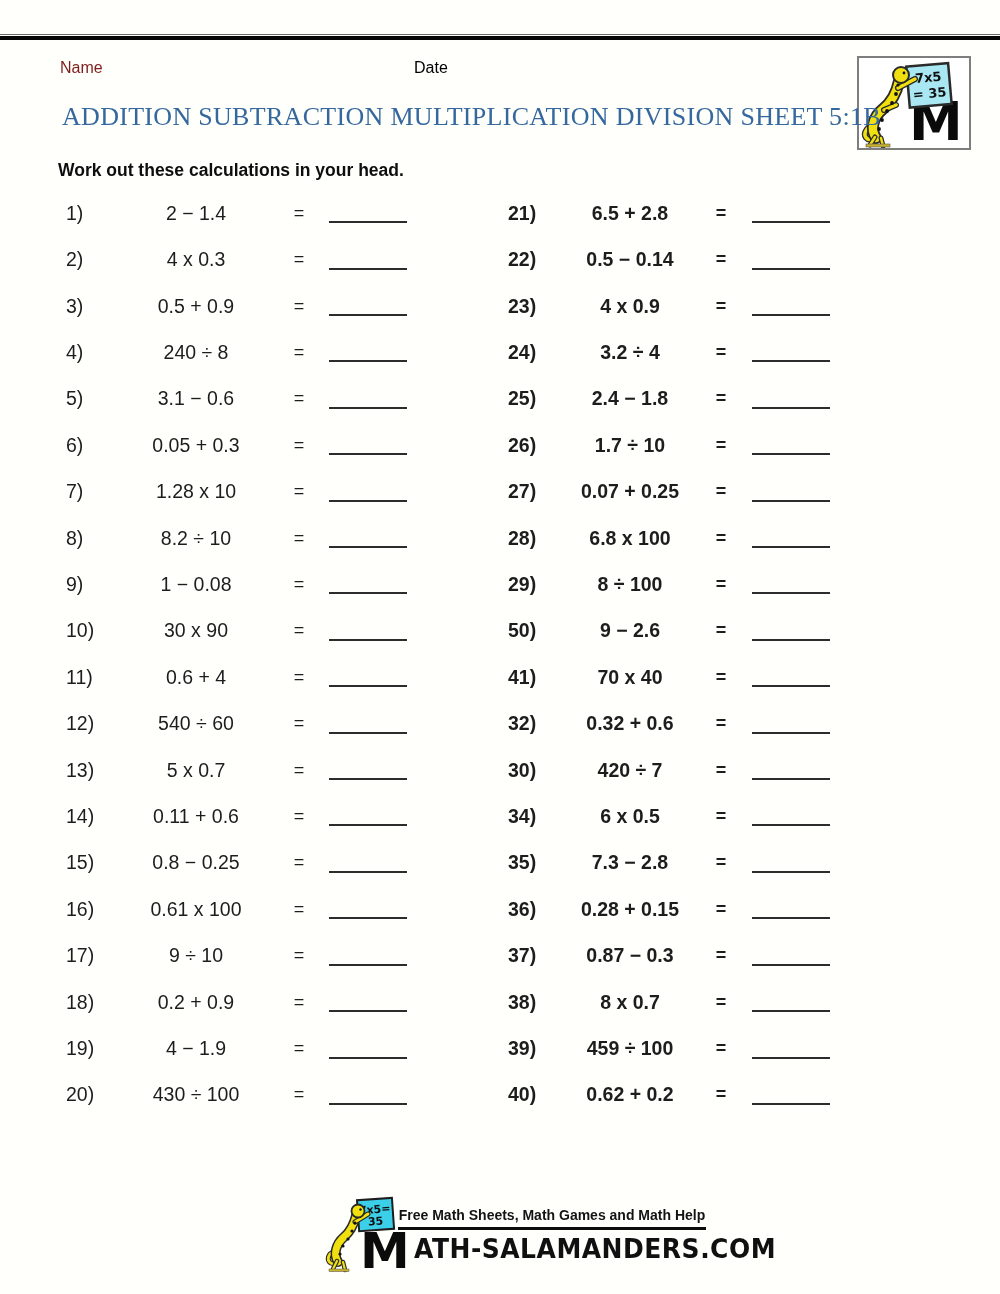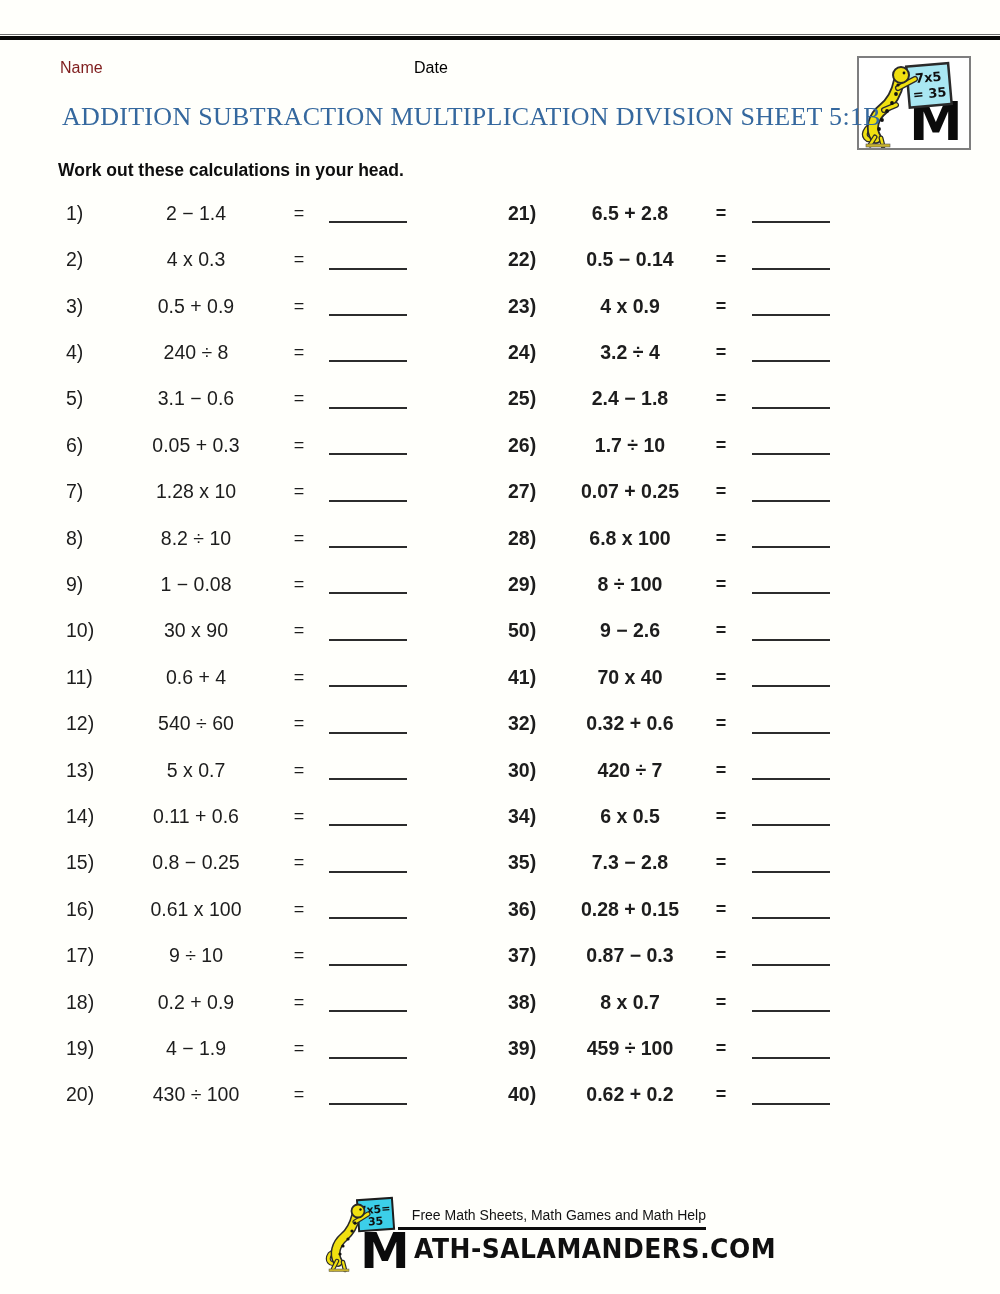--- a/index.html
+++ b/index.html
@@ -36,22 +36,22 @@
   #col-right .num{width:48px;}
   .expr{width:172px;text-align:center;flex:none;white-space:nowrap;}
   #col-right .expr{width:148px;}
   .eq{width:34px;text-align:center;flex:none;font-size:18px;}
   .answer-line{width:78px;height:0;border-bottom:2px solid #2c2c2c;flex:none;margin-left:13px;position:relative;top:9px;}
   #col-right .answer-line{margin-left:14px;}
 
   
   .footer-logo{position:absolute;left:324px;top:1196px;width:96px;height:78px;}
   .footer-tagline{
-    position:absolute;left:398px;top:1207px;width:308px;text-align:right;
-    font-size:14px;font-weight:normal;color:#131313;white-space:nowrap;
+    position:absolute;left:398px;top:1207px;width:308px;text-align:center;
+    font-size:14px;font-weight:bold;color:#131313;white-space:nowrap;
   }
   .footer-rule{position:absolute;left:398px;top:1227px;width:308px;height:3px;background:#0c0c0c;}
   .footer-wordmark{
     position:absolute;left:414px;top:1233px;width:296px;
     font-family:"DejaVu Sans",sans-serif;font-weight:bold;font-size:25px;
     letter-spacing:.5px;color:#101010;white-space:nowrap;transform:scaleY(1.08);transform-origin:top left;
   }
   svg text{font-family:"DejaVu Sans",sans-serif;}
 </style>
 </head>

